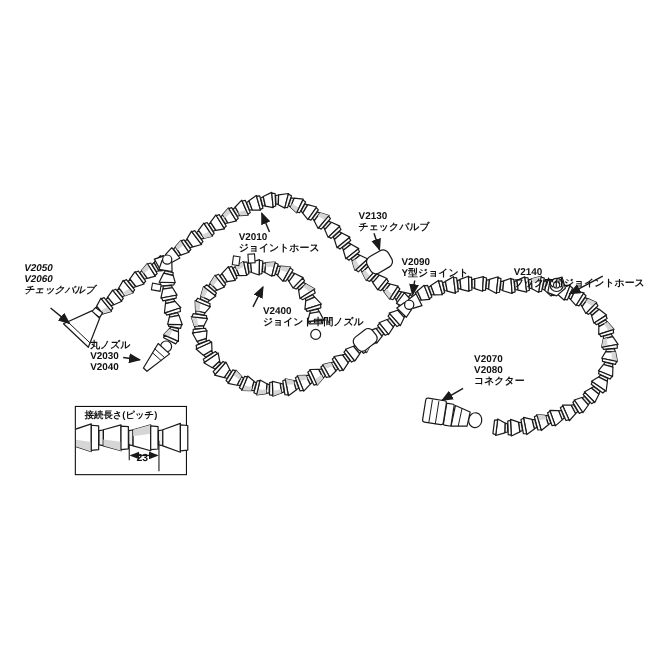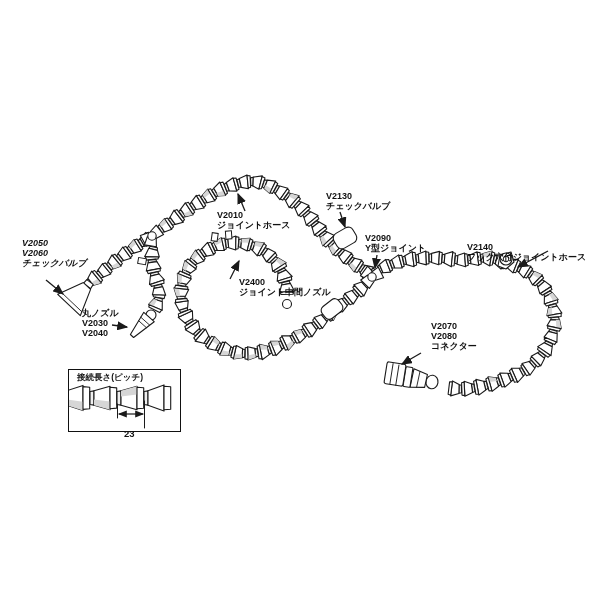--- a/index.html
+++ b/index.html
@@ -2,26 +2,26 @@
 <html><head>
 <meta charset="utf-8">
 <style>
   html,body{margin:0;padding:0;background:#fff;}
   .page{position:relative;width:600px;height:600px;background:#ffffff;overflow:hidden;
         font-family:"Liberation Sans","DejaVu Sans",sans-serif;}
   svg.layer{position:absolute;left:0;top:0;}
   .callout{position:absolute;color:#111;font-weight:bold;font-size:9px;line-height:10px;
            white-space:nowrap;letter-spacing:0;}
   .callout div{margin:0;padding:0;}
-  .inset{position:absolute;left:68px;top:369px;width:113px;height:63px;
+  .inset{position:absolute;left:68px;top:369px;width:102px;height:63px;
          border:1.5px solid #111;box-sizing:border-box;background:#fff;}
   .inset svg{position:absolute;left:0;top:0;}
   .inset-title{position:absolute;left:8px;top:2px;font-size:8.5px;font-weight:bold;color:#111;
                white-space:nowrap;z-index:3;}
-  .dim-value{position:absolute;left:55px;top:58px;font-size:9.5px;font-weight:bold;color:#111;z-index:3;}
+  .dim-value{position:absolute;left:55px;top:41px;font-size:9.5px;font-weight:bold;color:#111;z-index:3;}
 </style>
 </head>
 <body>
 
 <div class="page">
   <svg id="diagram" class="layer" width="600" height="600" viewBox="0 0 600 600">
       <defs>
         <marker id="ah" markerWidth="9" markerHeight="7" refX="7.5" refY="3.5" orient="auto-start-reverse">
           <path d="M0,0L8.5,3.5L0,7Z" fill="#1a1a1a"></path>
         </marker>

